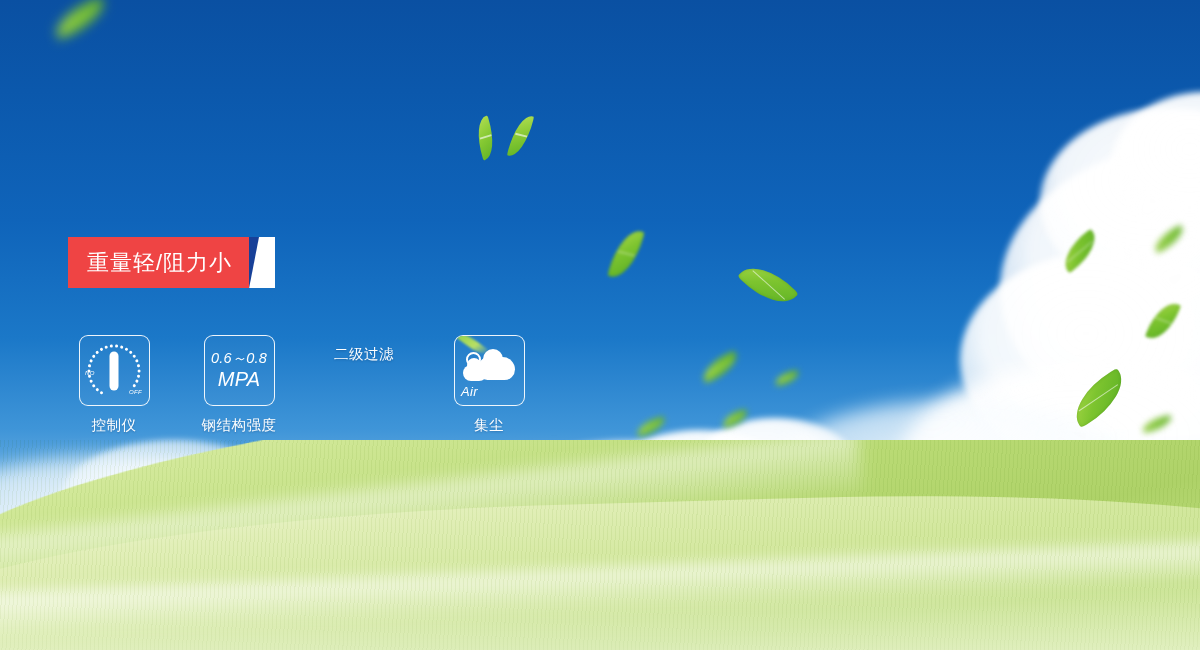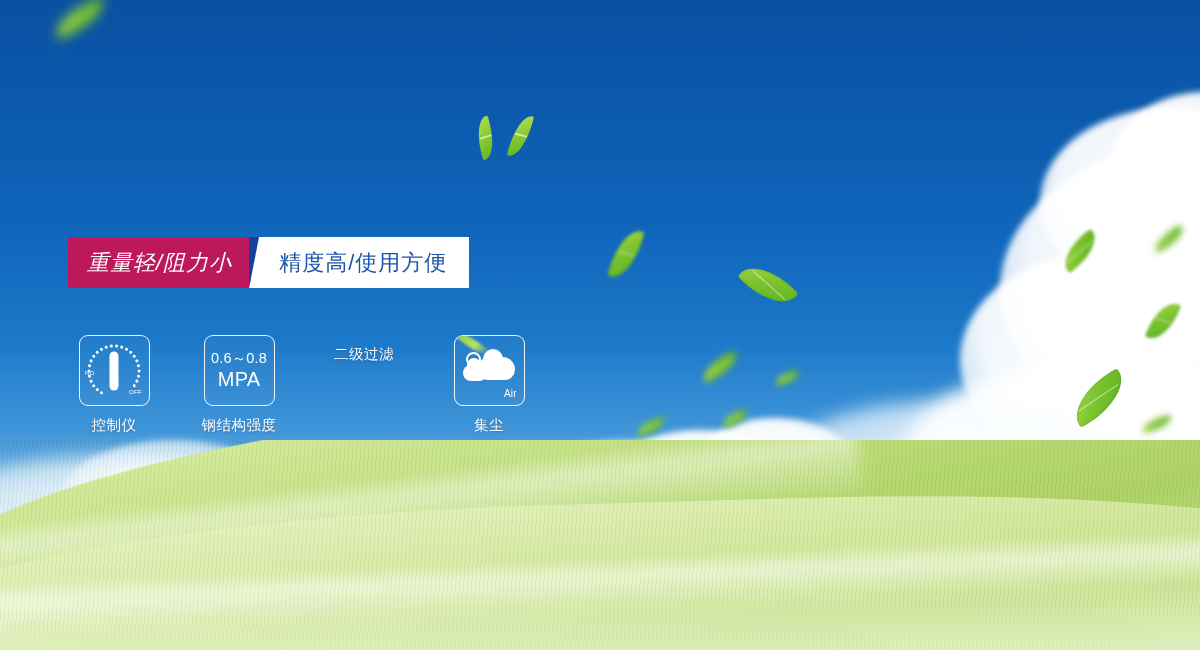--- a/index.html
+++ b/index.html
@@ -217,29 +217,28 @@
   
   .subtitle-bar {
     position: absolute;
     left: 68px;
     top: 237px;
     height: 51px;
     display: flex;
     align-items: stretch;
   }
   .sub-left {
-    background: #be185d;
+    background: #ef4444;
     display: flex;
     align-items: center;
     padding: 0 17px 0 19px;
     color: #ffffff;
     font-size: 22px;
     letter-spacing: 1px;
     white-space: nowrap;
-    font-style: italic;
   }
   .sub-wedge {
     width: 26px;
     background: #174098;
     position: relative;
   }
   .sub-wedge::before {
     content: "";
     position: absolute;
     inset: 0;
@@ -275,20 +274,21 @@
     width: 69px;
     height: 69px;
     border: 1.6px solid rgba(255,255,255,0.92);
     border-radius: 9px;
     display: flex;
     align-items: center;
     justify-content: center;
     position: relative;
     overflow: hidden;
     background: rgba(255,255,255,0.03);
+    font-style: italic;
   }
   .feature-label {
     margin-top: 10px;
     color: #ffffff;
     font-size: 14.5px;
     letter-spacing: 0.5px;
     white-space: nowrap;
     text-shadow: 0 1px 2px rgba(0,40,90,0.3);
   }
   .box-text {
@@ -406,25 +406,25 @@
     width: 15px;
     height: 15px;
     border: 2.4px solid #ffffff;
     border-radius: 50%;
     box-sizing: border-box;
     background: transparent;
   }
   .airicon .air-text {
     position: absolute;
     left: 0;
-    right: 0;
+    right: 12px;
     bottom: -2px;
-    text-align: right;
+    text-align: left;
     color: #ffffff;
-    font-size: 10px;
+    font-size: 13px;
     letter-spacing: 0.3px;
   }
   .airicon .streak {
     position: absolute;
     left: -6px;
     top: -6px;
     width: 34px;
     height: 9px;
     border-radius: 60% 10% 60% 10%;
     background: linear-gradient(110deg, #8fd14a 0%, #b9e064 60%, rgba(185,224,100,0) 100%);
@@ -479,21 +479,20 @@
 
   <div class="content">
 
     <div class="sprout-leaf" style="left:477px; top:117px; width:17px; height:42px; transform:rotate(-17deg);"></div>
     <div class="sprout-leaf" style="left:512px; top:114px; width:17px; height:44px; transform:rotate(14deg);"></div>
 
 
     <div class="subtitle-bar">
       <div class="sub-left">重量轻/阻力小</div>
       <div class="sub-wedge"></div>
-      <div class="sub-right">精度高/使用方便</div>
     </div>
 
     <div class="features">
 
       <div class="feature">
         <div class="feature-box">
           <div class="gauge">
             <div class="dot" style="transform:translate(-50%,-50%) rotate(210deg) translate(0,-25px);"></div>
             <div class="dot" style="transform:translate(-50%,-50%) rotate(222deg) translate(0,-25px);"></div>
             <div class="dot" style="transform:translate(-50%,-50%) rotate(234deg) translate(0,-25px);"></div>

